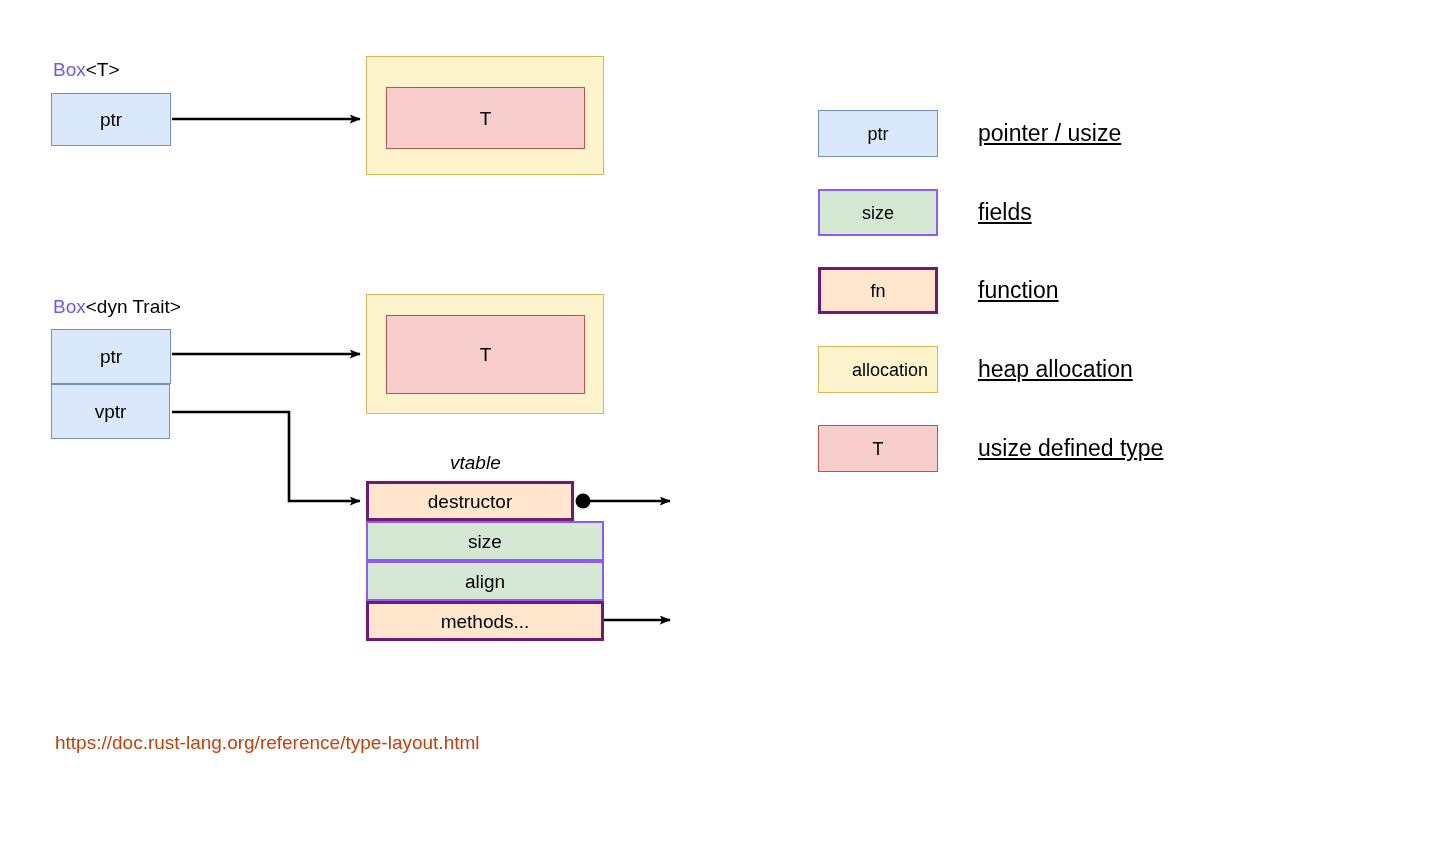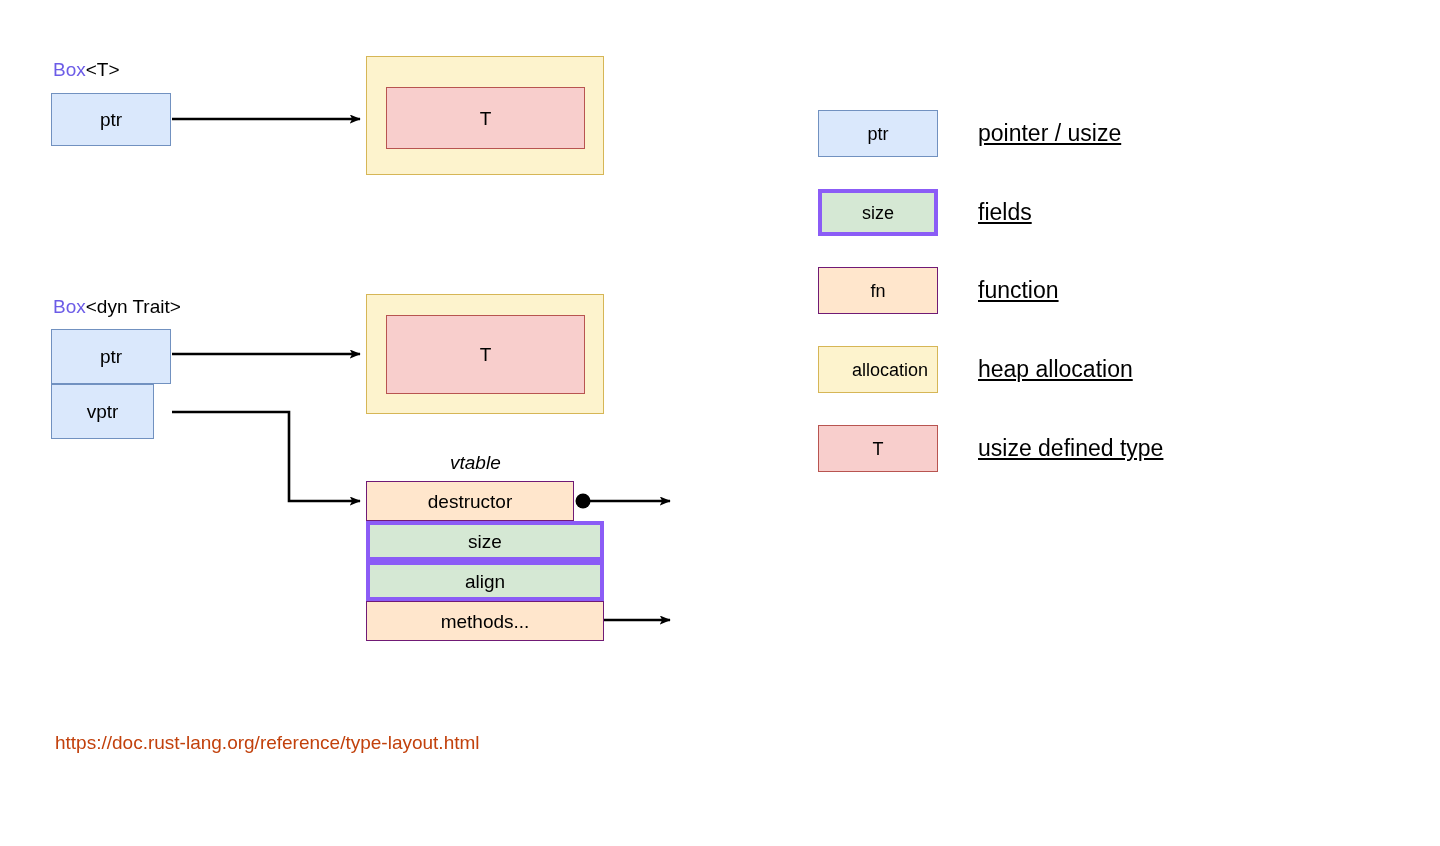--- a/index.html
+++ b/index.html
@@ -27,22 +27,22 @@
     box-sizing: border-box;
     display: flex;
     align-items: center;
     justify-content: center;
     font-size: 19px;
     line-height: 1;
     color: #000;
     text-align: center;
   }
   .fill-ptr   { background: #dae8fc; border: 1px solid #7191c0; }
-  .fill-field { background: #d5e8d4; border: 4px solid #8b5cf6; }
-  .fill-fn    { background: #ffe6cc; border: 1px solid #701a75; }
+  .fill-field { background: #d5e8d4; border: 2px solid #8b5cf6; }
+  .fill-fn    { background: #ffe6cc; border: 3px solid #701a75; }
   .fill-alloc { background: #fdf3cd; border: 1px solid #d6b656; padding-left: 24px; }
   .fill-type  { background: #f8cecc; border: 1px solid #b85450; }
 
   
   .struct-label {
     position: absolute;
     font-size: 19px;
     white-space: nowrap;
     line-height: 1;
   }
@@ -142,21 +142,21 @@
     <span>T</span>
   </div>
 
   <div class="struct-label" style="left:53px; top:297px;">
     <span class="kw">Box</span><span class="gen">&lt;dyn Trait&gt;</span>
   </div>
 
   <div class="dbox fill-ptr" style="left:51px; top:329px; width:120px; height:55px;">
     <span>ptr</span>
   </div>
-  <div class="dbox fill-ptr" style="left:51px; top:384px; width:103px; height:55px;">
+  <div class="dbox fill-ptr" style="left:51px; top:384px; width:119px; height:55px;">
     <span>vptr</span>
   </div>
 
   <div class="dbox fill-alloc" style="left:366px; top:294px; width:238px; height:120px;"></div>
   <div class="dbox fill-type" style="left:386px; top:315px; width:199px; height:79px;">
     <span>T</span>
   </div>
 
   <div class="caption" style="left:450px; top:453px;font-style:italic;">vtable</div>
 

